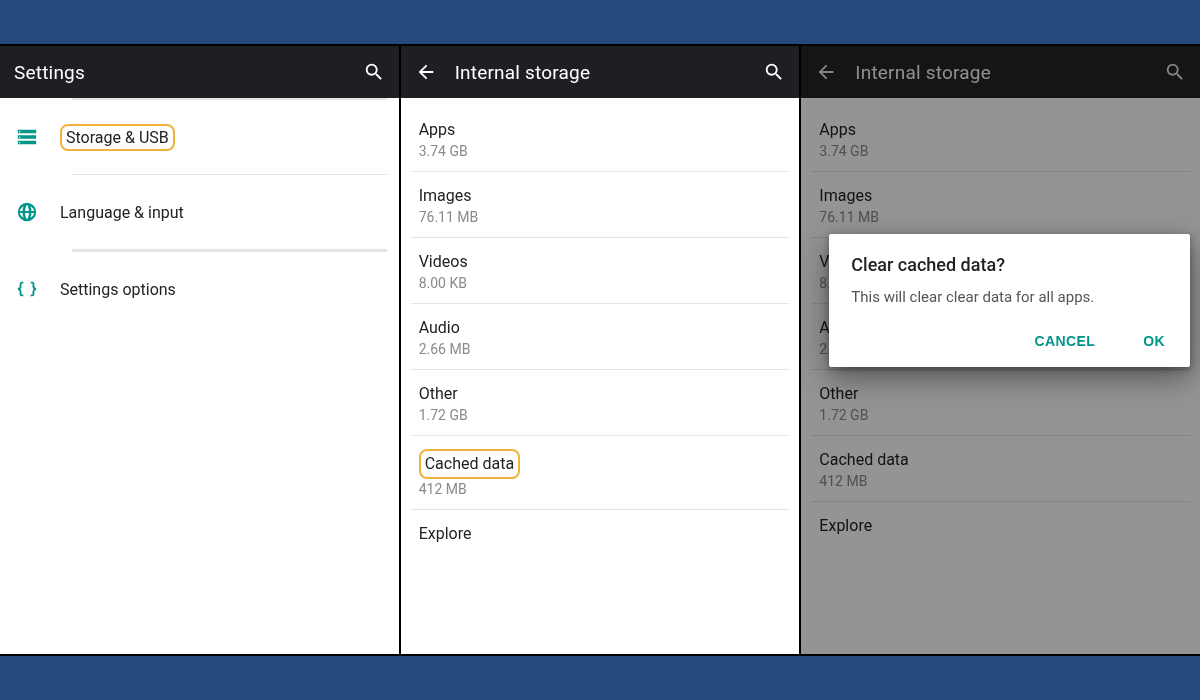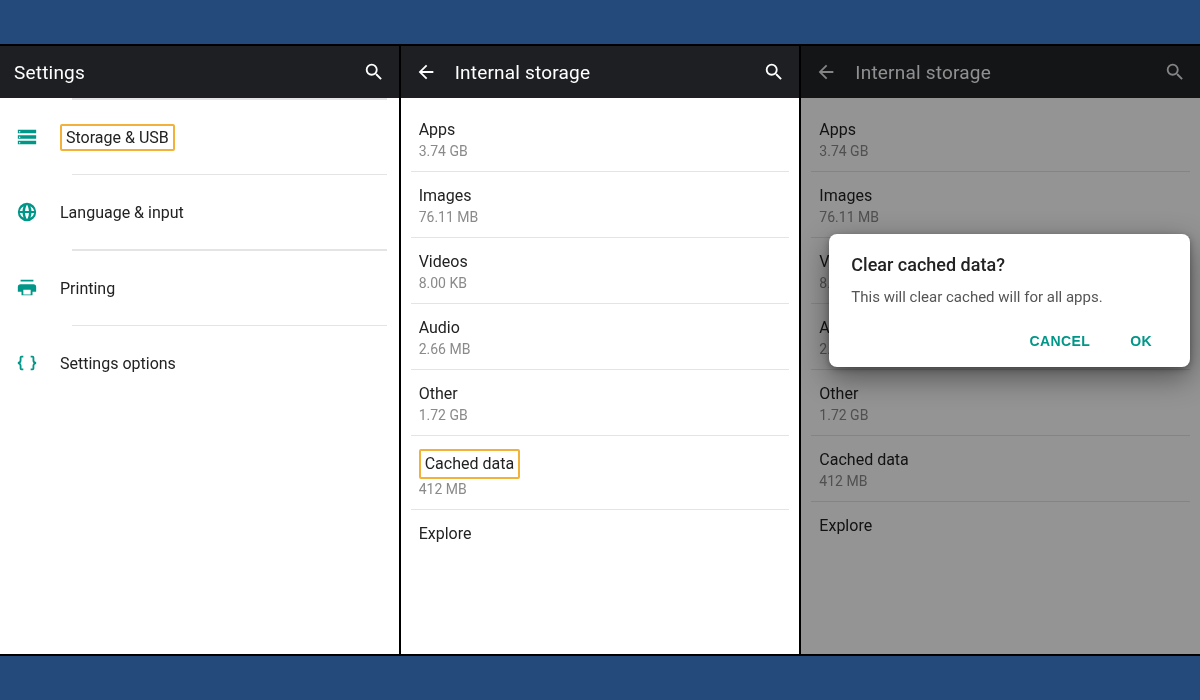--- a/index.html
+++ b/index.html
@@ -13,36 +13,36 @@
   .appbar .title { font-size: 19px; font-weight: 400; letter-spacing: .2px; flex: 1 1 auto; white-space: nowrap; overflow: hidden; text-overflow: ellipsis; }
   .appbar .icon { width: 22px; height: 22px; display: inline-flex; align-items: center; justify-content: center; }
   .appbar svg { width: 22px; height: 22px; fill: #ffffff; }
   .list { flex: 1 1 auto; overflow: hidden; background: #ffffff; }
   
   .srow { display: flex; align-items: center; height: 74px; padding: 0 16px 0 16px; }
   .srow .sicon { width: 44px; display: flex; align-items: center; justify-content: flex-start; }
   .srow .sicon svg { width: 22px; height: 22px; fill: #009688; }
   .srow .slabel { font-size: 16px; color: #222; }
   .sdivider { height: 1px; background: #e4e4e4; margin-left: 72px; margin-right: 12px; }
-  .highlight-box { display: inline-block; padding: 2px 4px; border: 2px solid #f2b23a; border-radius: 2px; }
+  .highlight-box { display: inline-block; padding: 2px 4px; border: 2px solid #f2b23a; border-radius: 8px; }
   
   .strow { padding: 13px 18px 12px 18px; }
   .strow .title { font-size: 16px; color: #222; line-height: 22px; }
   .strow .sub { font-size: 14px; color: #8a8a8a; margin-top: 2px; }
   .stdiv { height: 1px; background: #e4e4e4; margin: 0 10px; }
   
   .dim-overlay { position: absolute; left:0; right:0; top:52px; bottom:0; background: rgba(0,0,0,0.42); pointer-events: none; }
   .dim-appbar { position: absolute; left:0; right:0; top:0; height:52px; background: rgba(0,0,0,0.30); pointer-events:none; }
   .panel3 .appbar svg { fill: #bdbdbd; }
   .panel3 .appbar .title { color: #cfcfcf; }
   
-  .dialog { position: absolute; left: 28px; right: 10px; top: 188px; background: #ffffff; border-radius: 8px; box-shadow: 0 10px 30px rgba(0,0,0,0.45), 0 2px 6px rgba(0,0,0,0.3); padding: 20px 28px 10px 22px; }
+  .dialog { position: absolute; left: 28px; right: 10px; top: 188px; background: #ffffff; border-radius: 2px; box-shadow: 0 10px 30px rgba(0,0,0,0.45), 0 2px 6px rgba(0,0,0,0.3); padding: 20px 15px 10px 22px; }
   .dialog .dtitle { font-size: 18px; color: #222; font-weight: 500; margin-bottom: 12px; }
   .dialog .dbody { font-size: 15px; color: #555; line-height: 1.35; margin-bottom: 18px; }
-  .dialog .dbuttons { display: flex; justify-content: flex-end; gap: 32px; padding-right: 6px; }
+  .dialog .dbuttons { display: flex; justify-content: flex-end; gap: 40px; padding-right: 6px; }
   .dialog .dbtn { background: none; border: none; color: #009688; font-size: 14px; font-weight: 600; letter-spacing: .4px; padding: 8px 4px; cursor: pointer; }
   
   .edgebar-top, .edgebar-bottom { position:absolute; left:0; right:0; height:2px; background:#000; }
   .edgebar-top { top:44px; }
   .edgebar-bottom { bottom:44px; }
   .sidebar-left, .sidebar-right { position:absolute; top:46px; bottom:46px; width:2px; background:#000; }
   .sidebar-left { left:0; }
   .sidebar-right { right:0; }
 </style>
 </head>
@@ -86,28 +86,20 @@
             <svg viewBox="0 0 24 24">
                 <path d="M12 2a10 10 0 1 0 0 20 10 10 0 0 0 0-20zm7.93 9h-3.02a16.4 16.4 0 0 0-1.2-5.34A8.03 8.03 0 0 1 19.93 11zM12 4c.9 1.3 1.88 3.56 2.12 7H9.88C10.12 7.56 11.1 5.3 12 4zM8.29 5.66A16.4 16.4 0 0 0 7.09 11H4.07a8.03 8.03 0 0 1 4.22-5.34zM4.07 13h3.02c.17 1.98.59 3.8 1.2 5.34A8.03 8.03 0 0 1 4.07 13zM12 20c-.9-1.3-1.88-3.56-2.12-7h4.24C13.88 16.44 12.9 18.7 12 20zm3.71-1.66c.61-1.54 1.03-3.36 1.2-5.34h3.02a8.03 8.03 0 0 1-4.22 5.34z"></path>
               </svg>
           </span>
           <span class="slabel">Language &amp; input</span>
         </div>
         <div class="sdivider"></div>
 
         <div class="sdivider"></div>
 
-        <div class="srow">
-          <span class="sicon">
-            <svg viewBox="0 0 24 24">
-                <path d="M19 8H5a3 3 0 0 0-3 3v5h4v4h12v-4h4v-5a3 3 0 0 0-3-3zm-3 11H8v-5h8v5zm3-14H5V3h14v2z"></path>
-              </svg>
-          </span>
-          <span class="slabel">Printing</span>
-        </div>
         <div class="sdivider"></div>
 
         <div class="srow">
           <span class="sicon">
             <svg viewBox="0 0 24 24">
                 <path d="M8 4H6a2 2 0 0 0-2 2v3a2 2 0 0 1-2 2v2a2 2 0 0 1 2 2v3a2 2 0 0 0 2 2h2v-2H6v-3a4 4 0 0 0-1.17-2.83A4 4 0 0 0 6 9V6h2V4zm8 0h2a2 2 0 0 1 2 2v3a2 2 0 0 0 2 2v2a2 2 0 0 0-2 2v3a2 2 0 0 1-2 2h-2v-2h2v-3a4 4 0 0 1 1.17-2.83A4 4 0 0 1 18 9V6h-2V4z"></path>
               </svg>
           </span>
           <span class="slabel">Settings options</span>
         </div>
@@ -218,21 +210,21 @@
           <div class="title">Explore</div>
           <div class="sub"></div>
         </div>
       </div>
 
       <div class="dim-appbar"></div>
       <div class="dim-overlay"></div>
 
       <div class="dialog">
         <div class="dtitle">Clear cached data?</div>
-        <div class="dbody">This will clear cached will for all apps.</div>
+        <div class="dbody">This will clear clear data for all apps.</div>
         <div class="dbuttons">
           <button class="dbtn">CANCEL</button>
           <button class="dbtn">OK</button>
         </div>
       </div>
     </div>
 
   </div>
 </div>
 

